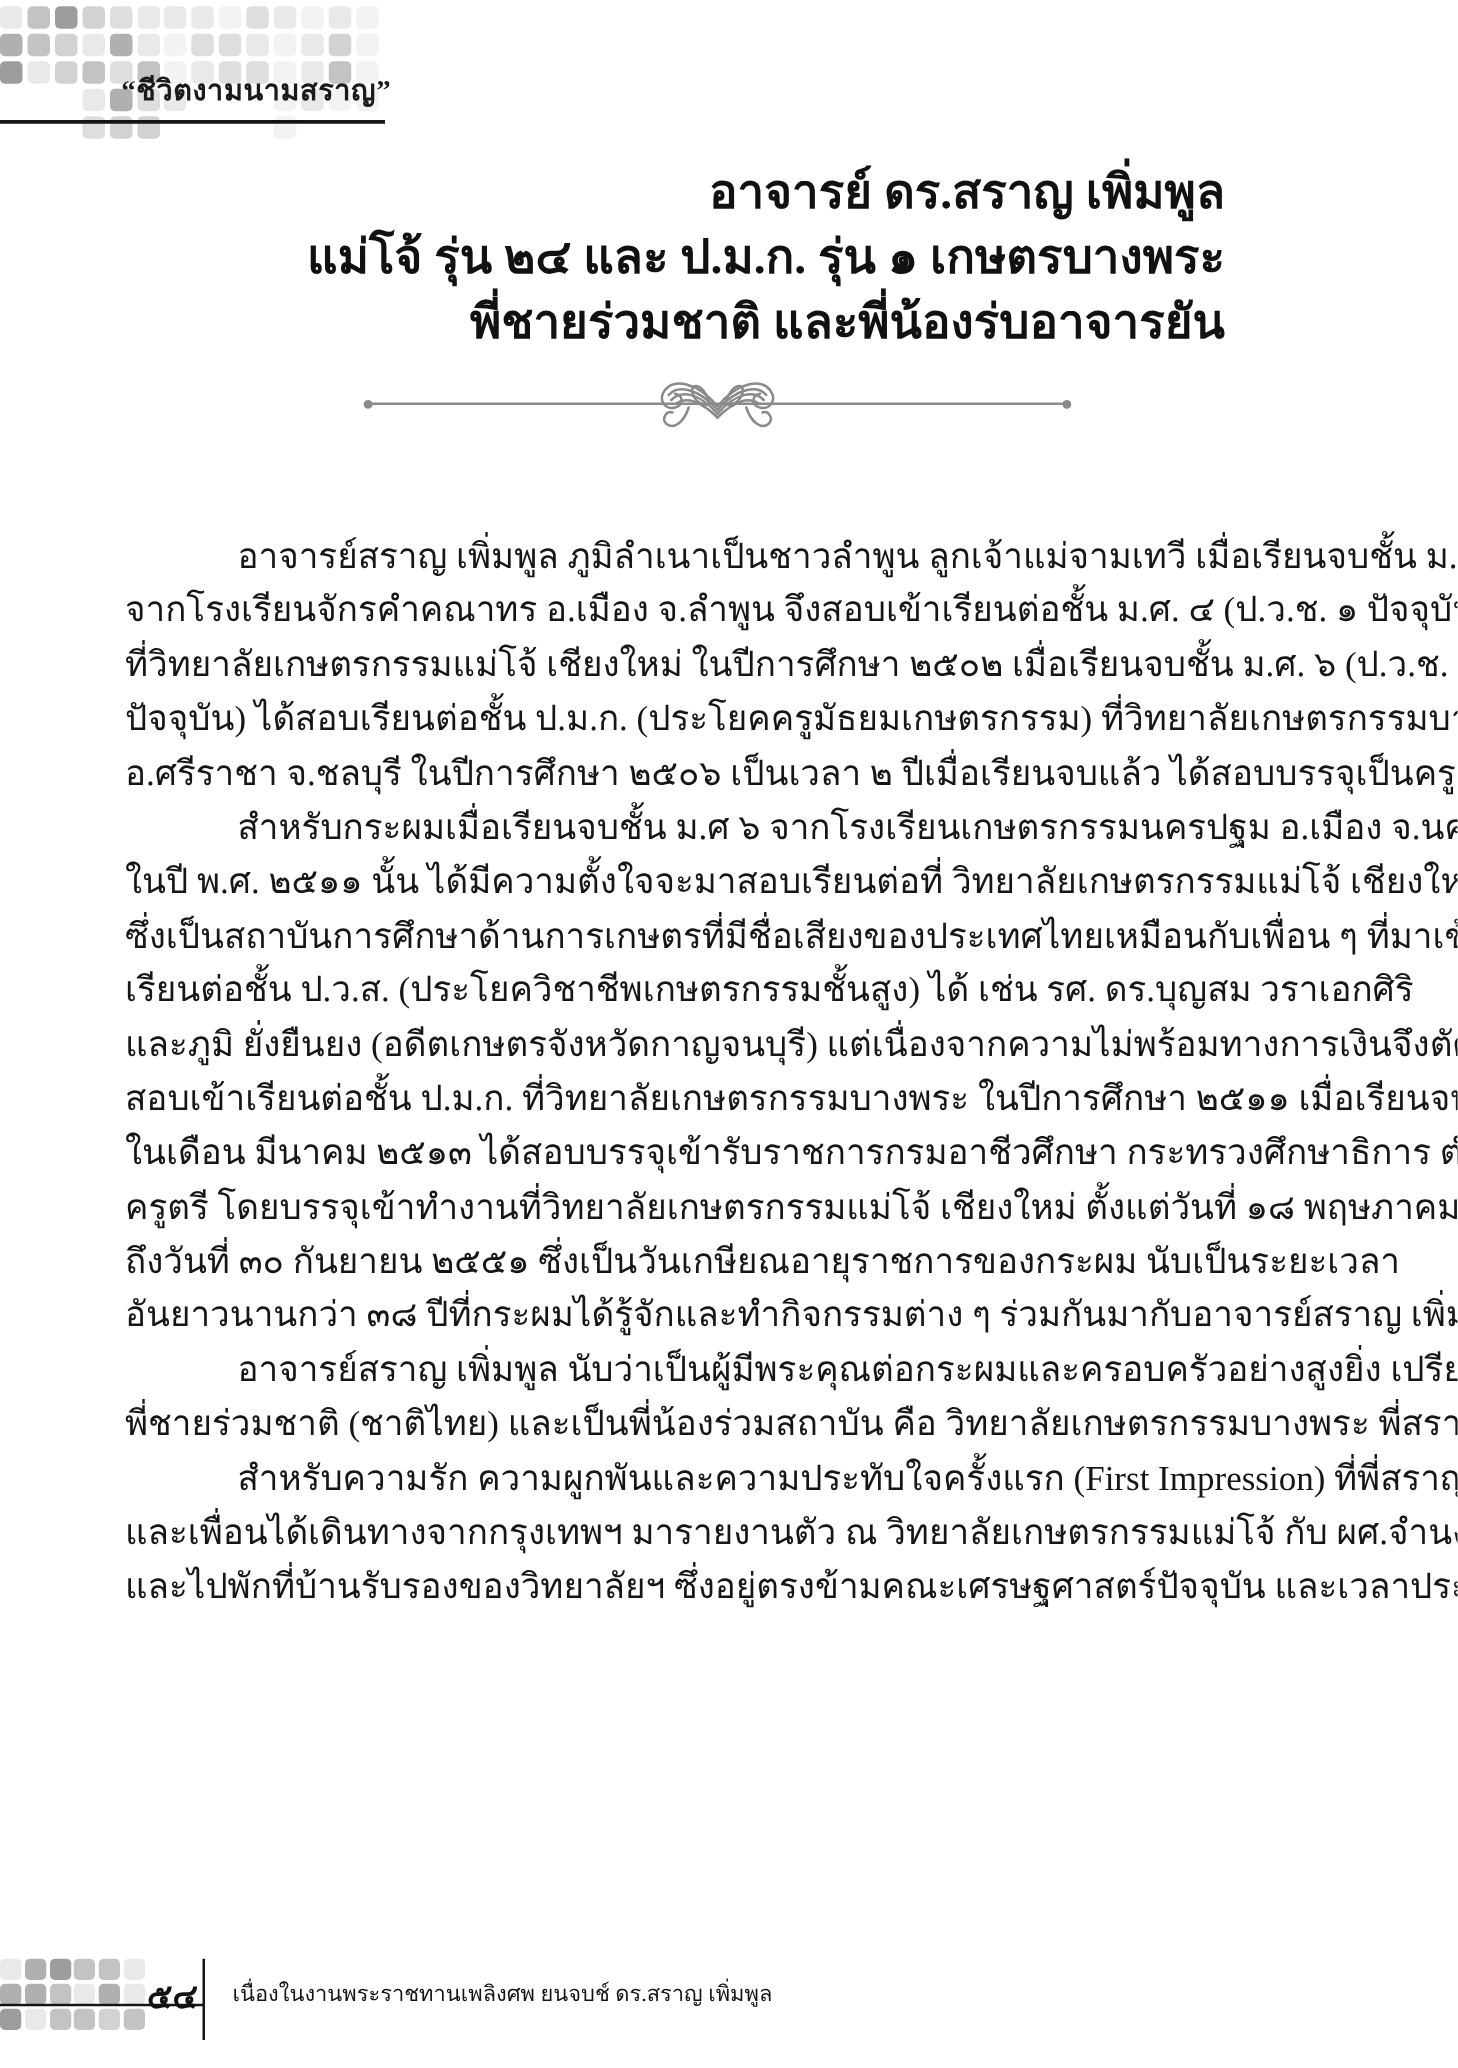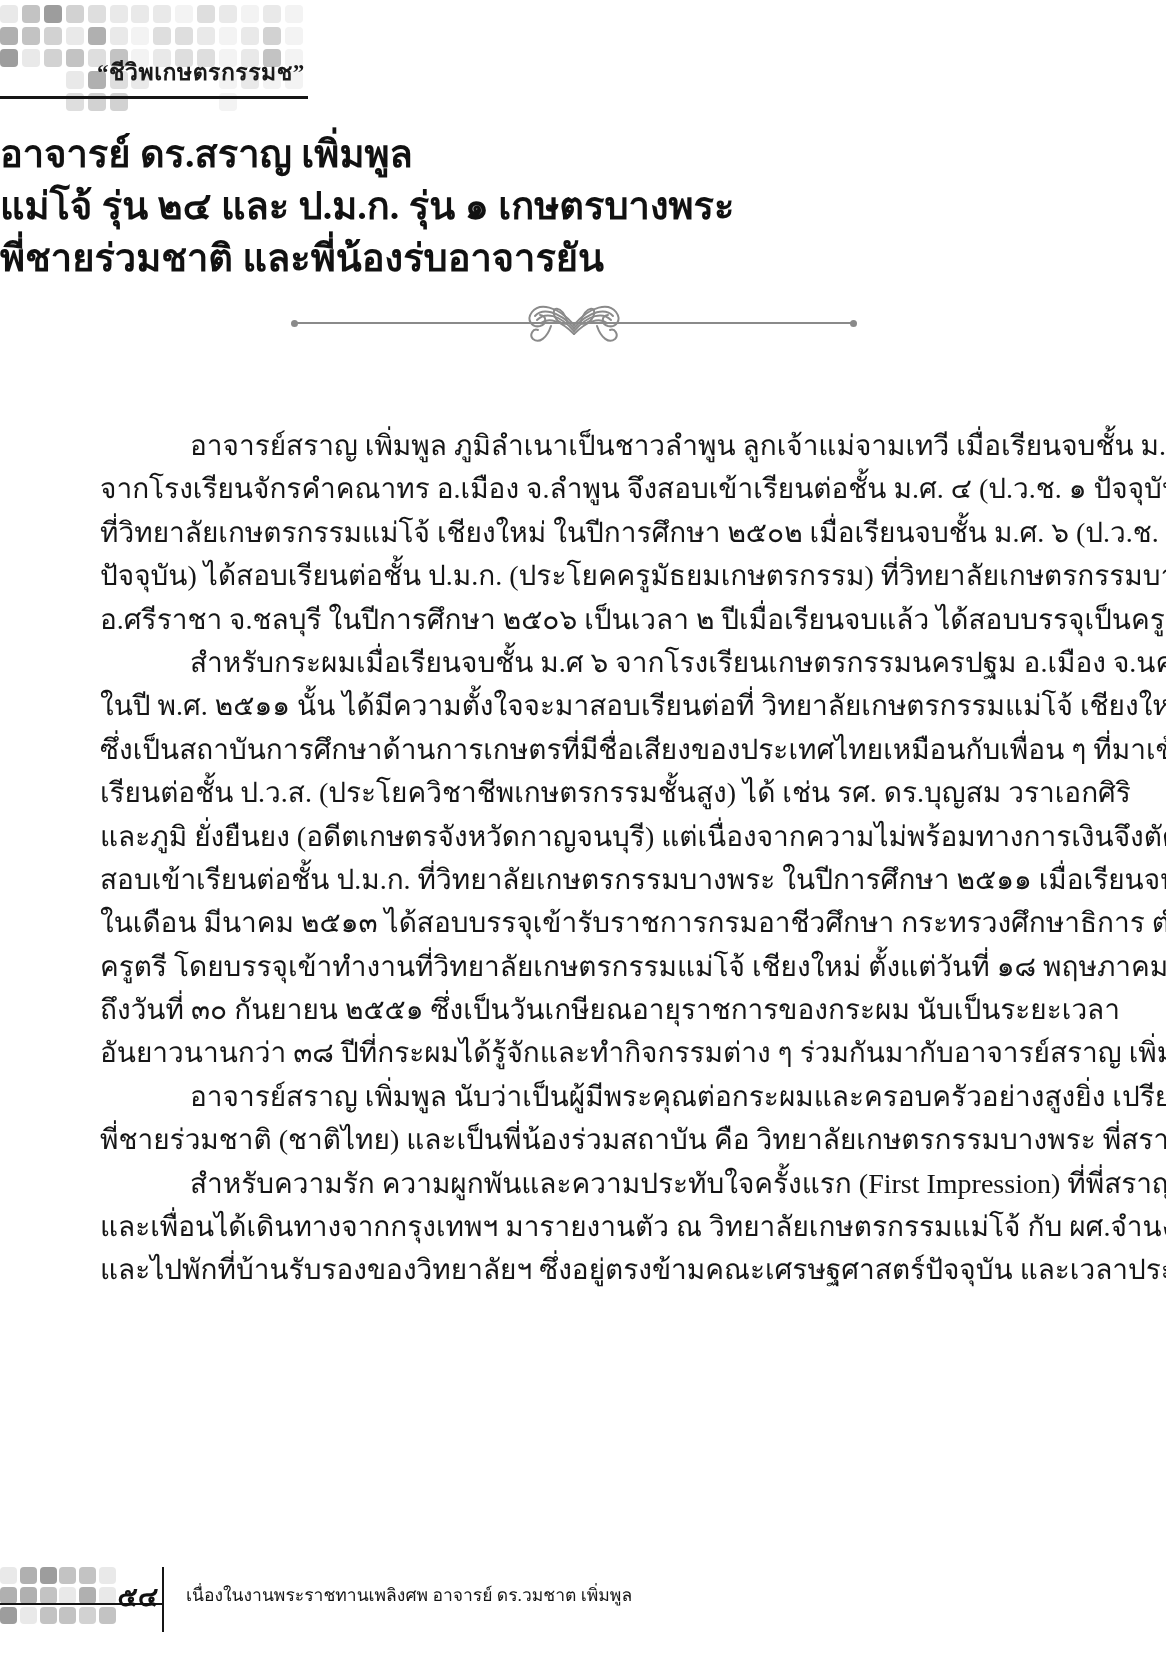--- a/index.html
+++ b/index.html
@@ -16,21 +16,21 @@
   
   .motto{
     position:absolute;left:97px;top:54px;width:300px;
     font-size:23px;font-weight:600;color:#1a1a1a;letter-spacing:.5px;
     z-index:3;
   }
   .header-rule{position:absolute;left:0;top:96px;width:308px;height:2.5px;background:#151515;z-index:2;}
 
   
   .title{
-    position:absolute;left:0;top:128px;width:980px;text-align:left;z-index:2;
+    position:absolute;left:0;top:128px;width:980px;text-align:right;z-index:2;
   }
   .title-line{
     font-size:38px;font-weight:bold;line-height:52px;color:#111;
   }
 
   
   .divider{
     position:absolute;left:291px;top:295px;width:566px;height:58px;
   }
   .divider .rule{
@@ -119,21 +119,21 @@
     <div class="tile" style="left: 219px; top: 65.7px; width: 18px; height: 18px; background: rgb(243, 243, 243);"></div>
     <div class="tile" style="left: 240.9px; top: 65.7px; width: 18px; height: 18px; background: rgb(233, 233, 233);"></div>
     <div class="tile" style="left: 262.8px; top: 65.7px; width: 18px; height: 18px; background: rgb(243, 243, 243);"></div>
     <div class="tile" style="left: 284.7px; top: 65.7px; width: 18px; height: 18px; background: rgb(243, 243, 243);"></div>
     <div class="tile" style="left: 65.7px; top: 87.6px; width: 18px; height: 18px; background: rgb(222, 222, 222);"></div>
     <div class="tile" style="left: 87.6px; top: 87.6px; width: 18px; height: 18px; background: rgb(210, 210, 210);"></div>
     <div class="tile" style="left: 109.5px; top: 87.6px; width: 18px; height: 18px; background: rgb(210, 210, 210);"></div>
     <div class="tile" style="left: 219px; top: 87.6px; width: 18px; height: 18px; background: rgb(243, 243, 243);"></div>
   </div>
 
-<div class="motto">“ชีวิพเกษตรกรรมช”</div>
+<div class="motto">“ชีวิตงามนามสราญ”</div>
 <div class="header-rule"></div>
 
 <div class="title">
     <div class="title-line">อาจารย์ ดร.สราญ เพิ่มพูล</div>
     <div class="title-line">แม่โจ้ รุ่น ๒๔ และ ป.ม.ก. รุ่น ๑ เกษตรบางพระ</div>
     <div class="title-line">พี่ชายร่วมชาติ และพี่น้องร่บอาจารยัน</div>
   </div>
 
 <div class="divider">
   <div class="rule"></div>
@@ -193,13 +193,13 @@
     <div class="tile" style="left: 0px; top: 39.6px; width: 17px; height: 17px; background: rgb(157, 157, 157);"></div>
     <div class="tile" style="left: 19.8px; top: 39.6px; width: 17px; height: 17px; background: rgb(233, 233, 233);"></div>
     <div class="tile" style="left: 39.6px; top: 39.6px; width: 17px; height: 17px; background: rgb(195, 195, 195);"></div>
     <div class="tile" style="left: 59.4px; top: 39.6px; width: 17px; height: 17px; background: rgb(195, 195, 195);"></div>
     <div class="tile" style="left: 79.2px; top: 39.6px; width: 17px; height: 17px; background: rgb(210, 210, 210);"></div>
     <div class="tile" style="left: 99px; top: 39.6px; width: 17px; height: 17px; background: rgb(195, 195, 195);"></div>
   </div>
 <div class="footer-hline"></div>
 <div class="footer-vline"></div>
 <div class="page-number">๕๔</div>
-<div class="footer-caption">เนื่องในงานพระราชทานเพลิงศพ อาจารย์ ดร.วมชาต เพิ่มพูล</div>
+<div class="footer-caption">เนื่องในงานพระราชทานเพลิงศพ ยนจบช์ ดร.สราญ เพิ่มพูล</div>
 
 </body></html>

